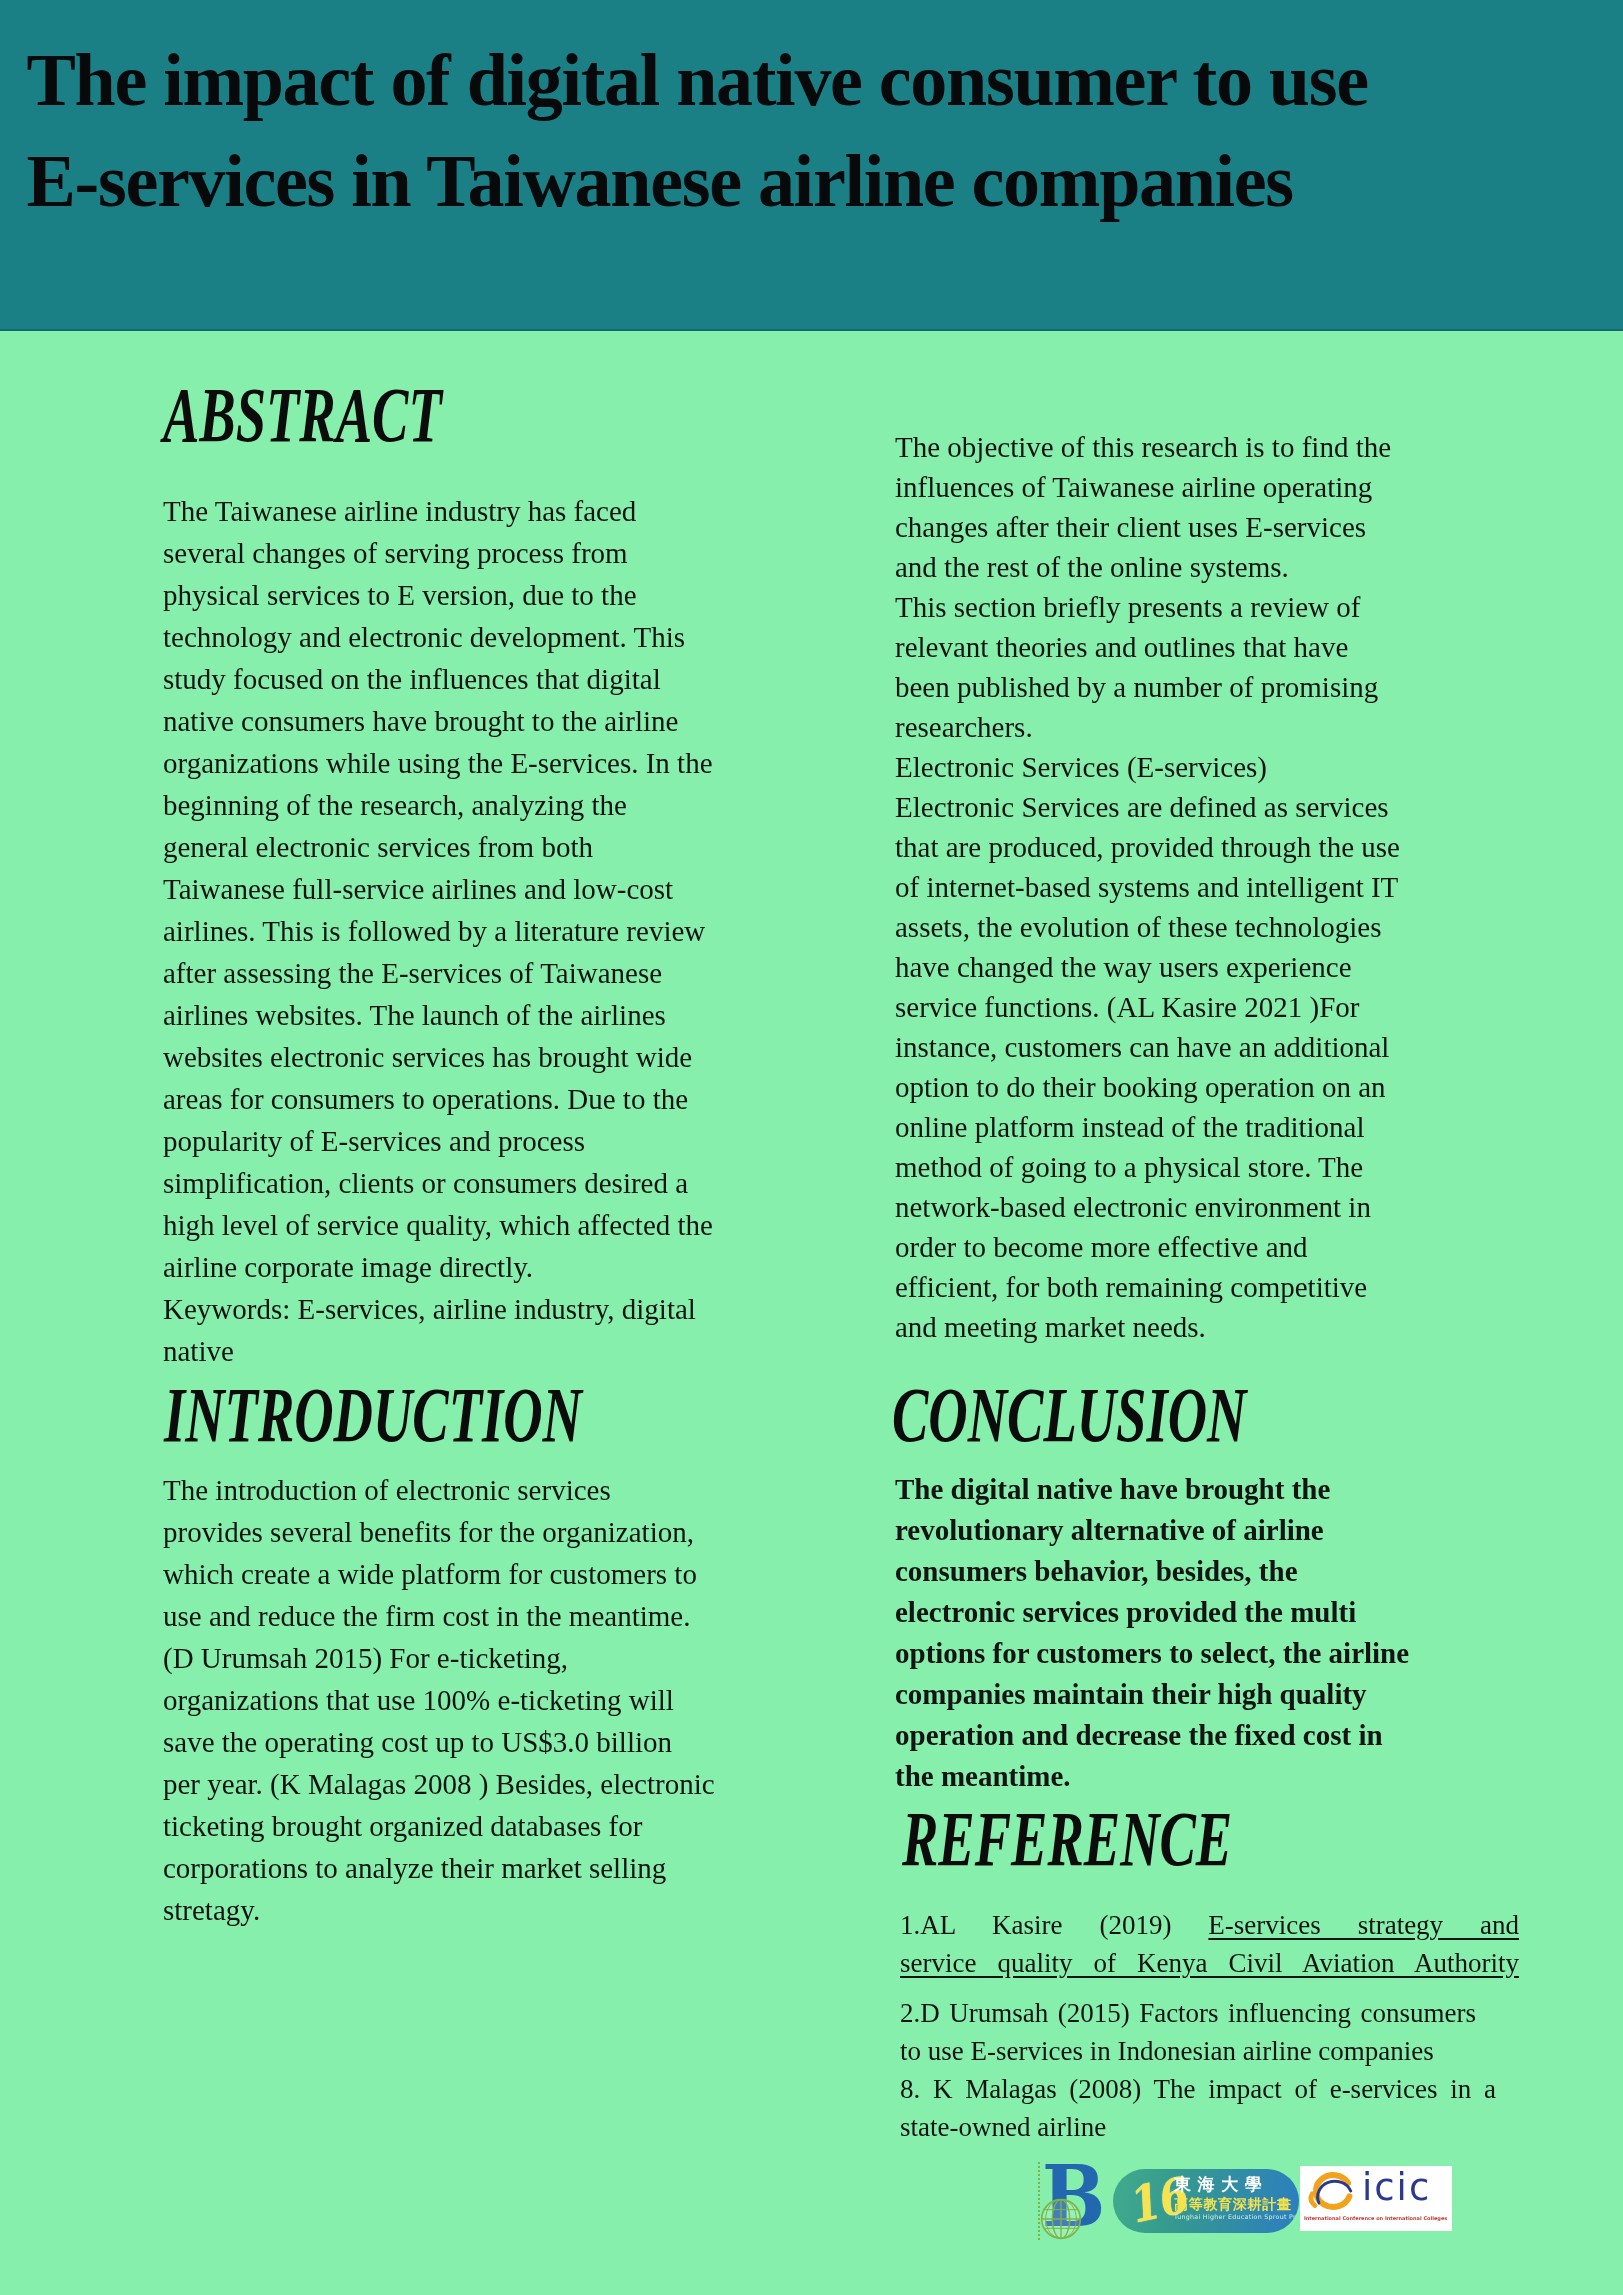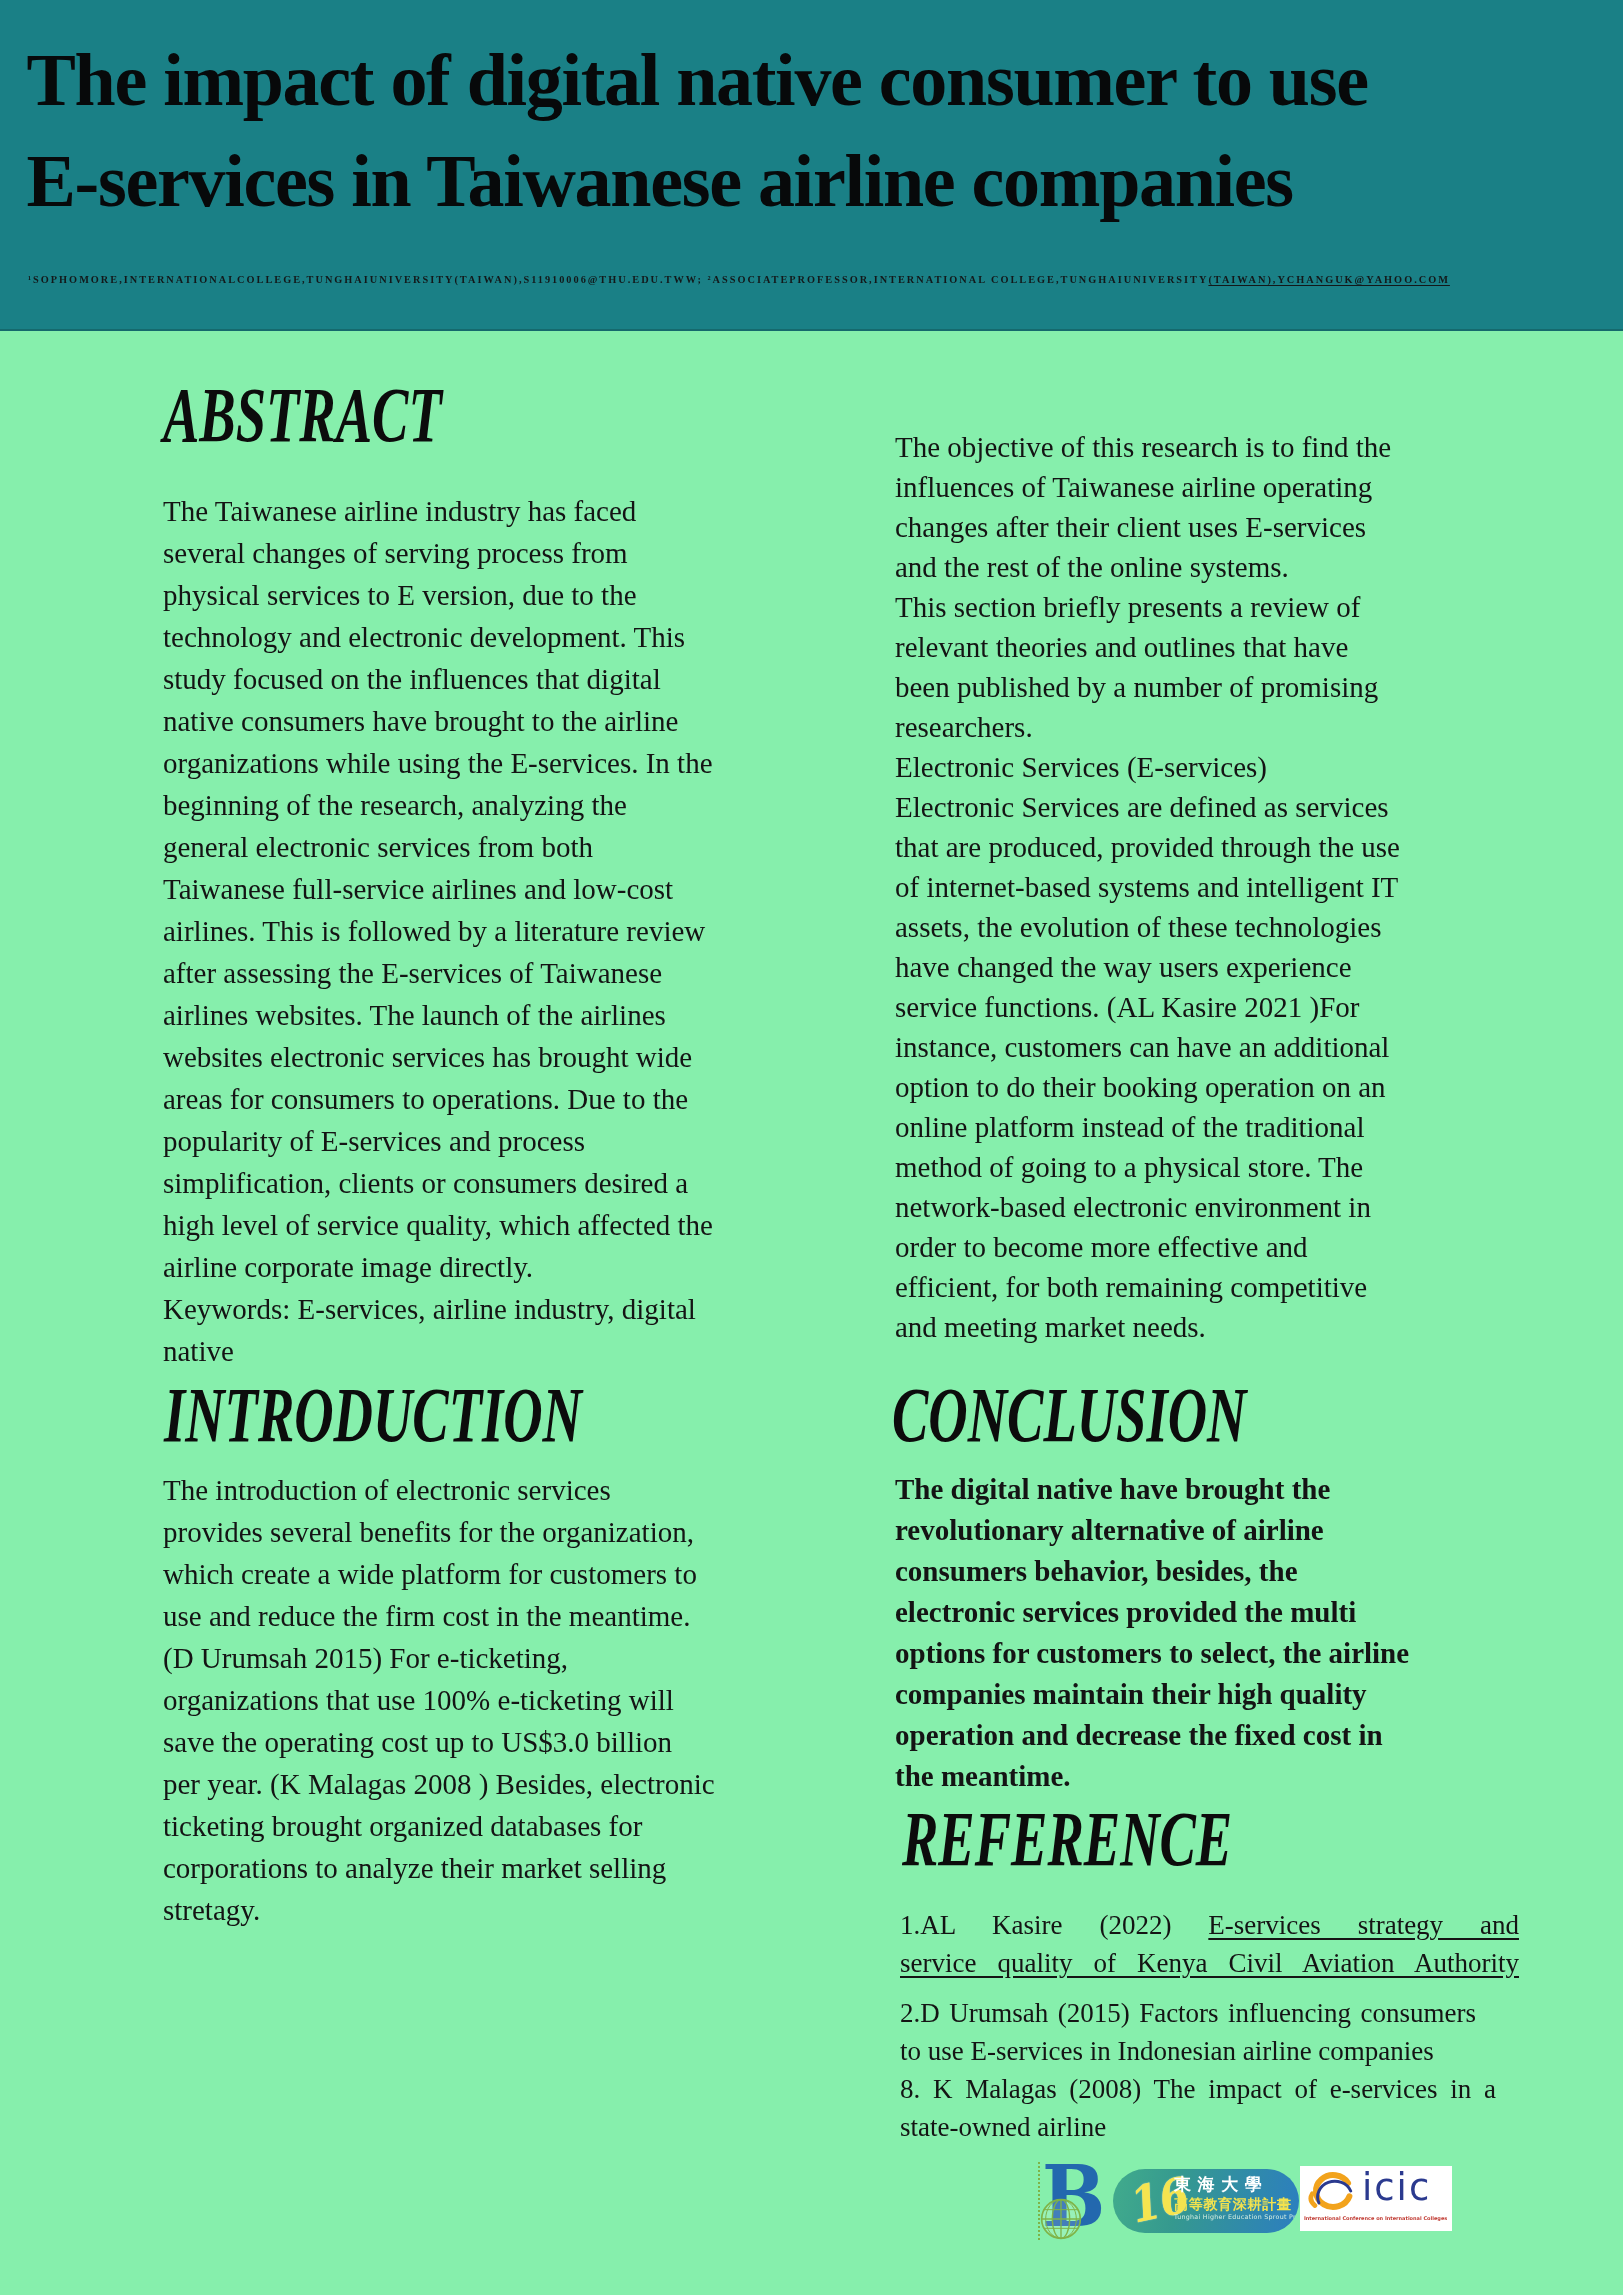--- a/index.html
+++ b/index.html
@@ -115,21 +115,20 @@
   }
 </style>
 </head>
 <body>
 
 <div class="poster">
 
   <div class="masthead">
     <div class="title">The impact of digital native consumer to use
 E-services in Taiwanese airline companies</div>
-    <div class="affiliation"><span>¹SOPHOMORE,INTERNATIONALCOLLEGE,TUNGHAIUNIVERSITY(TAIWAN),S11910006@THU.EDU.TWW; ²ASSOCIATEPROFESSOR,INTERNATIONAL COLLEGE,TUNGHAIUNIVERSITY</span><u>(TAIWAN),YCHANGUK@YAHOO.COM</u></div>
   </div>
 
   <div class="sec-h" style="left:163px;top:368px;">ABSTRACT</div>
   <div class="body-txt col-left" style="top:490px;">The Taiwanese airline industry has faced
 several changes of serving process from
 physical services to E version, due to the
 technology and electronic development. This
 study focused on the influences that digital
 native consumers have brought to the airline
 organizations while using the E-services. In the
@@ -191,21 +190,21 @@
 consumers behavior, besides, the
 electronic services provided the multi
 options for customers to select, the airline
 companies maintain their high quality
 operation and decrease the fixed cost in
 the meantime.</div>
 
   <div class="sec-h" style="left:902px;top:1792px;">REFERENCE</div>
 
   <div class="refs">
-    <p class="ref-item ref-1"><span>1.AL Kasire (2022) </span><u>E-services strategy and
+    <p class="ref-item ref-1"><span>1.AL Kasire (2019) </span><u>E-services strategy and
 service quality of Kenya Civil Aviation Authority</u></p>
     <p class="ref-item ref-2">2.D Urumsah (2015) Factors influencing consumers to use E-services in Indonesian airline companies</p>
     <p class="ref-item ref-3">8. K Malagas (2008) The impact of e-services in a state-owned airline</p>
   </div>
 
   <div class="ib-logo">
     <div class="ib-strip"></div>
     <div class="ib-letter">B</div>
     <svg class="ib-globe" width="44" height="44" viewBox="0 0 66 66">
       <circle cx="33" cy="33" r="29" fill="rgba(255,255,255,0.15)" stroke="#7FB347" stroke-width="2.5"></circle>

